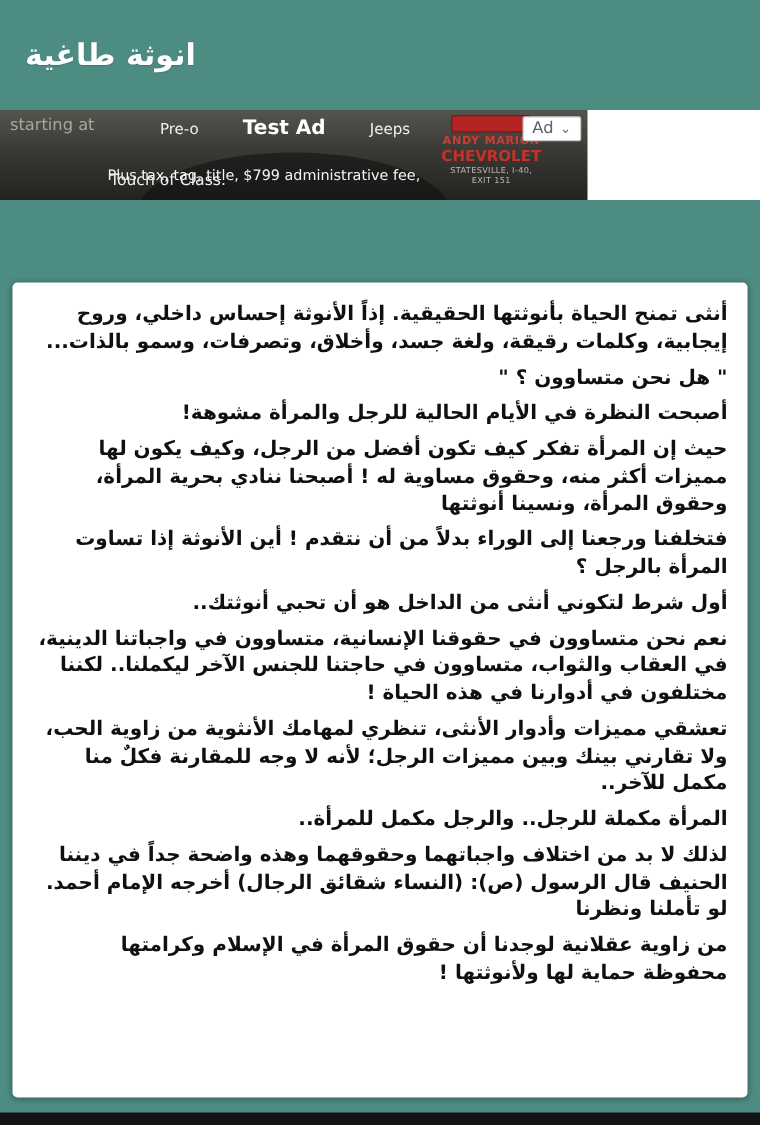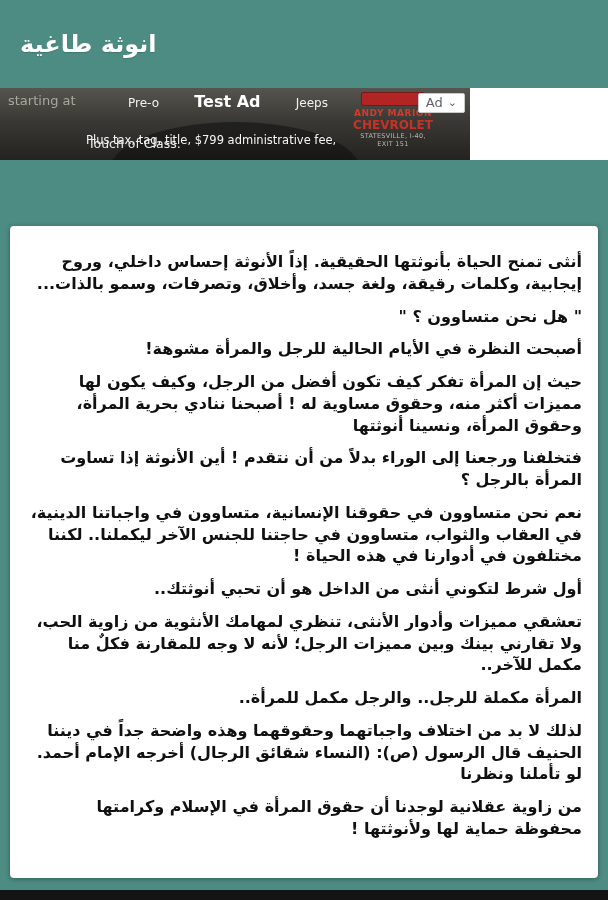--- a/index.html
+++ b/index.html
@@ -81,21 +81,21 @@
   }
   .card {
     background: #ffffff;
     border-radius: 4px;
     box-shadow: 0 1px 5px rgba(0,0,0,0.35);
     padding: 14px 16px 16px;
     height: 652px;
     overflow: hidden;
   }
   .card p {
-    margin: 11px 0 7px;
+    margin: 0 0 7px;
     direction: rtl; text-align: right;
     unicode-bidi: plaintext;
     color: #101010;
     font-weight: 700;
     font-size: 16px;
     line-height: 1.36;
   }
   
   .bottom-bar { height: 10px; flex: 0 0 10px; background: #141414; }
 </style>
@@ -133,22 +133,22 @@
     </div>
   </div>
 
   <main class="content">
     <article class="card">
       <p>أنثى تمنح الحياة بأنوثتها الحقيقية. إذاً الأنوثة إحساس داخلي، وروح إيجابية، وكلمات رقيقة، ولغة جسد، وأخلاق، وتصرفات، وسمو بالذات...</p>
       <p>" هل نحن متساوون ؟ "</p>
       <p>أصبحت النظرة في الأيام الحالية للرجل والمرأة مشوهة!</p>
       <p>حيث إن المرأة تفكر كيف تكون أفضل من الرجل، وكيف يكون لها مميزات أكثر منه، وحقوق مساوية له ! أصبحنا ننادي بحرية المرأة، وحقوق المرأة، ونسينا أنوثتها</p>
       <p>فتخلفنا ورجعنا إلى الوراء بدلاً من أن نتقدم ! أين الأنوثة إذا تساوت المرأة بالرجل ؟</p>
+      <p>أول شرط لتكوني أنثى من الداخل هو أن تحبي أنوثتك..</p>
       <p>نعم نحن متساوون في حقوقنا الإنسانية، متساوون في واجباتنا الدينية، في العقاب والثواب، متساوون في حاجتنا للجنس الآخر ليكملنا.. لكننا مختلفون في أدوارنا في هذه الحياة !</p>
-      <p>أول شرط لتكوني أنثى من الداخل هو أن تحبي أنوثتك..</p>
       <p>تعشقي مميزات وأدوار الأنثى، تنظري لمهامك الأنثوية من زاوية الحب، ولا تقارني بينك وبين مميزات الرجل؛ لأنه لا وجه للمقارنة فكلٌ منا مكمل للآخر..</p>
       <p>المرأة مكملة للرجل.. والرجل مكمل للمرأة..</p>
       <p>لذلك لا بد من اختلاف واجباتهما وحقوقهما وهذه واضحة جداً في ديننا الحنيف قال الرسول (ص): (النساء شقائق الرجال) أخرجه الإمام أحمد. لو تأملنا ونظرنا</p>
       <p>من زاوية عقلانية لوجدنا أن حقوق المرأة في الإسلام وكرامتها محفوظة حماية لها ولأنوثتها !</p>
     </article>
   </main>
 
   <div class="bottom-bar"></div>
 
 </div>

